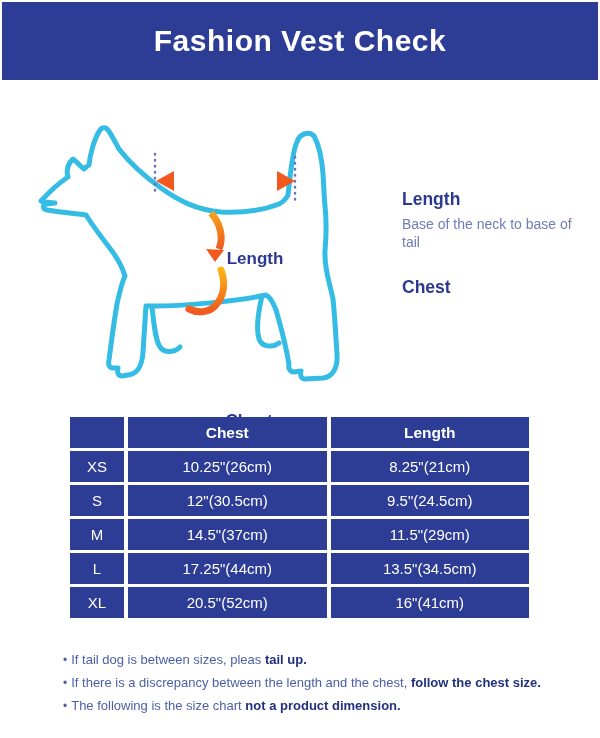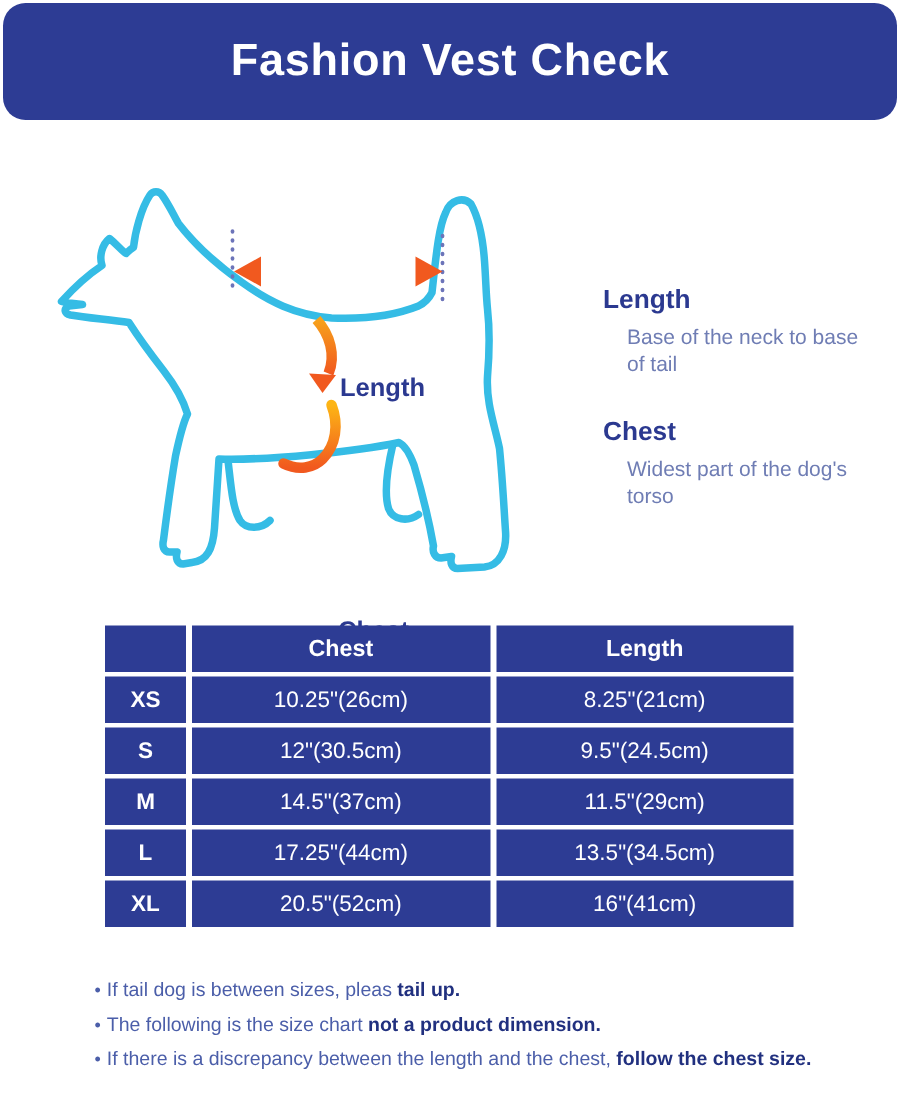--- a/index.html
+++ b/index.html
@@ -2,51 +2,51 @@
 <html><head>
 <meta charset="utf-8">
 <style>
   html,body{margin:0;padding:0;}
   body{
     width:600px;height:738px;position:relative;background:#ffffff;
     font-family:"Liberation Sans",sans-serif;overflow:hidden;
   }
   .banner{
     position:absolute;top:2px;left:2px;right:2px;height:78px;
-    background:#2d3c94;display:flex;align-items:center;justify-content:center;border-radius:15px;
+    background:#2d3c94;display:flex;align-items:center;justify-content:center;
   }
   .banner h1{
     margin:0;color:#ffffff;font-size:30px;font-weight:bold;letter-spacing:.5px;
   }
   .diagram-wrap{position:absolute;left:28px;top:100px;width:372px;height:310px;}
   .diagram-label{
     position:absolute;transform:translateX(-50%);
     color:#2b3990;font-size:17px;font-weight:bold;white-space:nowrap;
   }
   .label-length{left:227px;top:149px;}
   .label-chest{left:221px;top:311px;}
   .defs-panel{position:absolute;left:402px;top:189px;width:180px;}
   .defs-panel h3{
     margin:0;color:#2b3990;font-size:17.5px;font-weight:bold;
   }
   .defs-panel p{
-    margin:5px 0 0 16px;color:#6f7db4;font-size:14px;line-height:18px;
+    margin:5px 0 0 0;color:#6f7db4;font-size:14px;line-height:18px;
   }
   .defs-panel .def-block + .def-block{margin-top:26px;}
   .size-table{
     position:absolute;left:70px;top:417px;width:459px;
     display:grid;grid-template-columns:54px 1fr 1fr;gap:3px 4px;
   }
   .size-table .cell{
     background:#2d3c94;color:#ffffff;height:31px;
     display:flex;align-items:center;justify-content:center;
     font-size:15px;
   }
   .size-table .head{font-weight:bold;font-size:15.5px;}
-  .size-table .size-lbl{font-weight:bold;}
+  .size-table .size-lbl{font-weight:normal;}
   .notes{position:absolute;left:63px;top:652px;width:530px;}
   .note-line{
     color:#4b5ea9;font-size:13px;line-height:16px;margin-bottom:7px;white-space:nowrap;
   }
   .note-line .bullet{font-size:12px;margin-right:4px;}
   .note-line b{color:#21307f;}
 </style>
 </head>
 <body>
 
@@ -134,21 +134,20 @@
   <div class="diagram-label label-chest">Chest</div>
 </div>
 
 <div class="defs-panel">
   <div class="def-block">
     <h3>Length</h3>
     <p>Base of the neck to base of tail</p>
   </div>
   <div class="def-block">
     <h3>Chest</h3>
-    <p>Widest part of the dog's torso</p>
   </div>
 </div>
 
 <div class="size-table">
   <div class="cell head"></div>
   <div class="cell head">Chest</div>
   <div class="cell head">Length</div>
 
   <div class="cell size-lbl">XS</div>
   <div class="cell">10.25"(26cm)</div>
@@ -169,18 +168,18 @@
   <div class="cell size-lbl">XL</div>
   <div class="cell">20.5"(52cm)</div>
   <div class="cell">16"(41cm)</div>
 </div>
 
 <div class="notes">
   <div class="note-line">
     <span class="bullet">•</span><span>If tail dog is between sizes, pleas </span><b>tail up.</b>
   </div>
   <div class="note-line">
-    <span class="bullet">•</span><span>The following is the size chart </span><b>not a product dimension.</b>
+    <span class="bullet">•</span><span>If there is a discrepancy between the length and the chest, </span><b>follow the chest size.</b>
   </div>
   <div class="note-line">
-    <span class="bullet">•</span><span>If there is a discrepancy between the length and the chest, </span><b>follow the chest size.</b>
+    <span class="bullet">•</span><span>The following is the size chart </span><b>not a product dimension.</b>
   </div>
 </div>
 
 </body></html>

